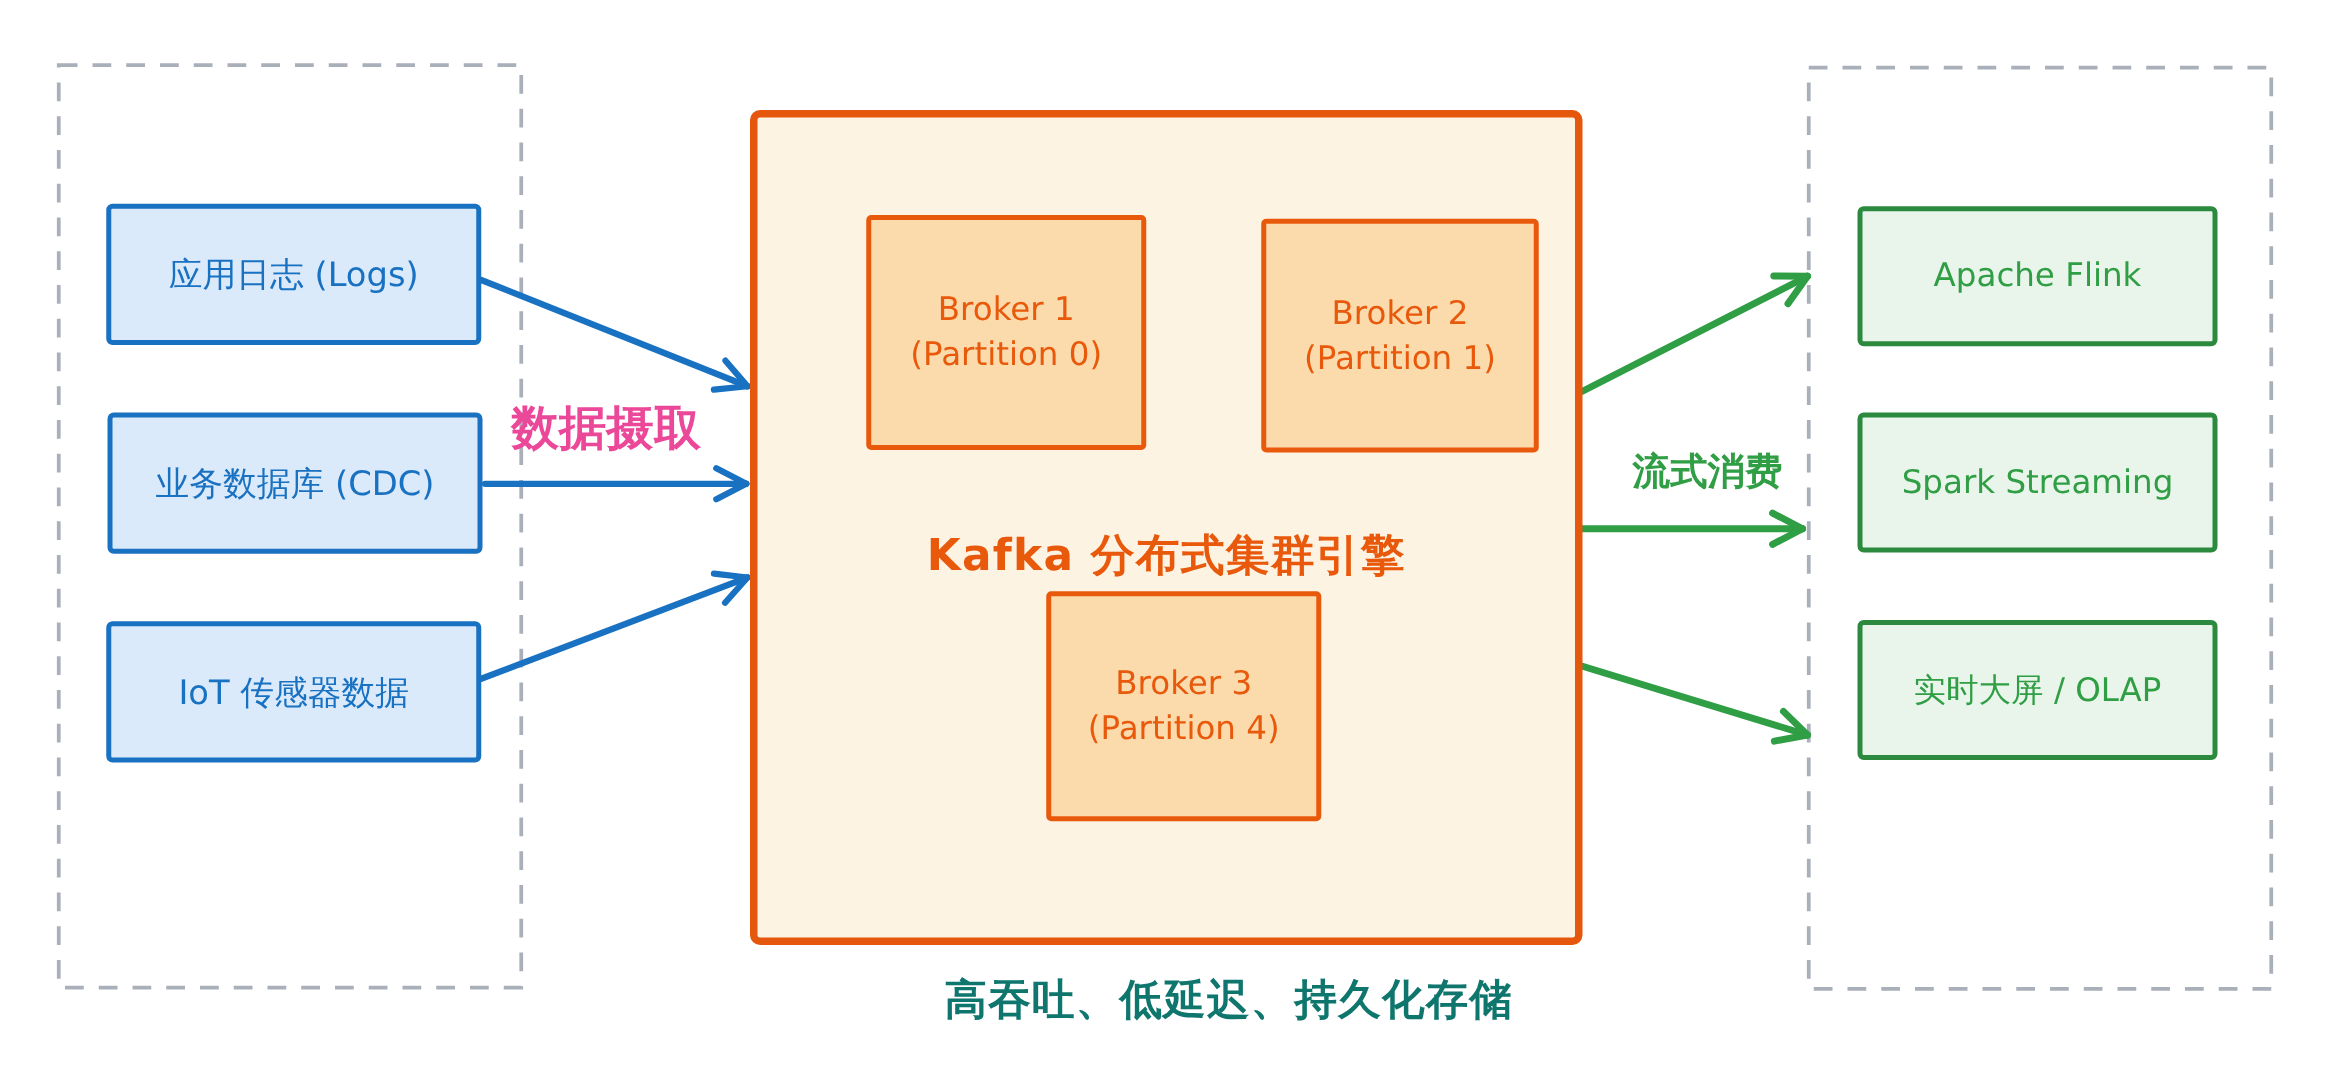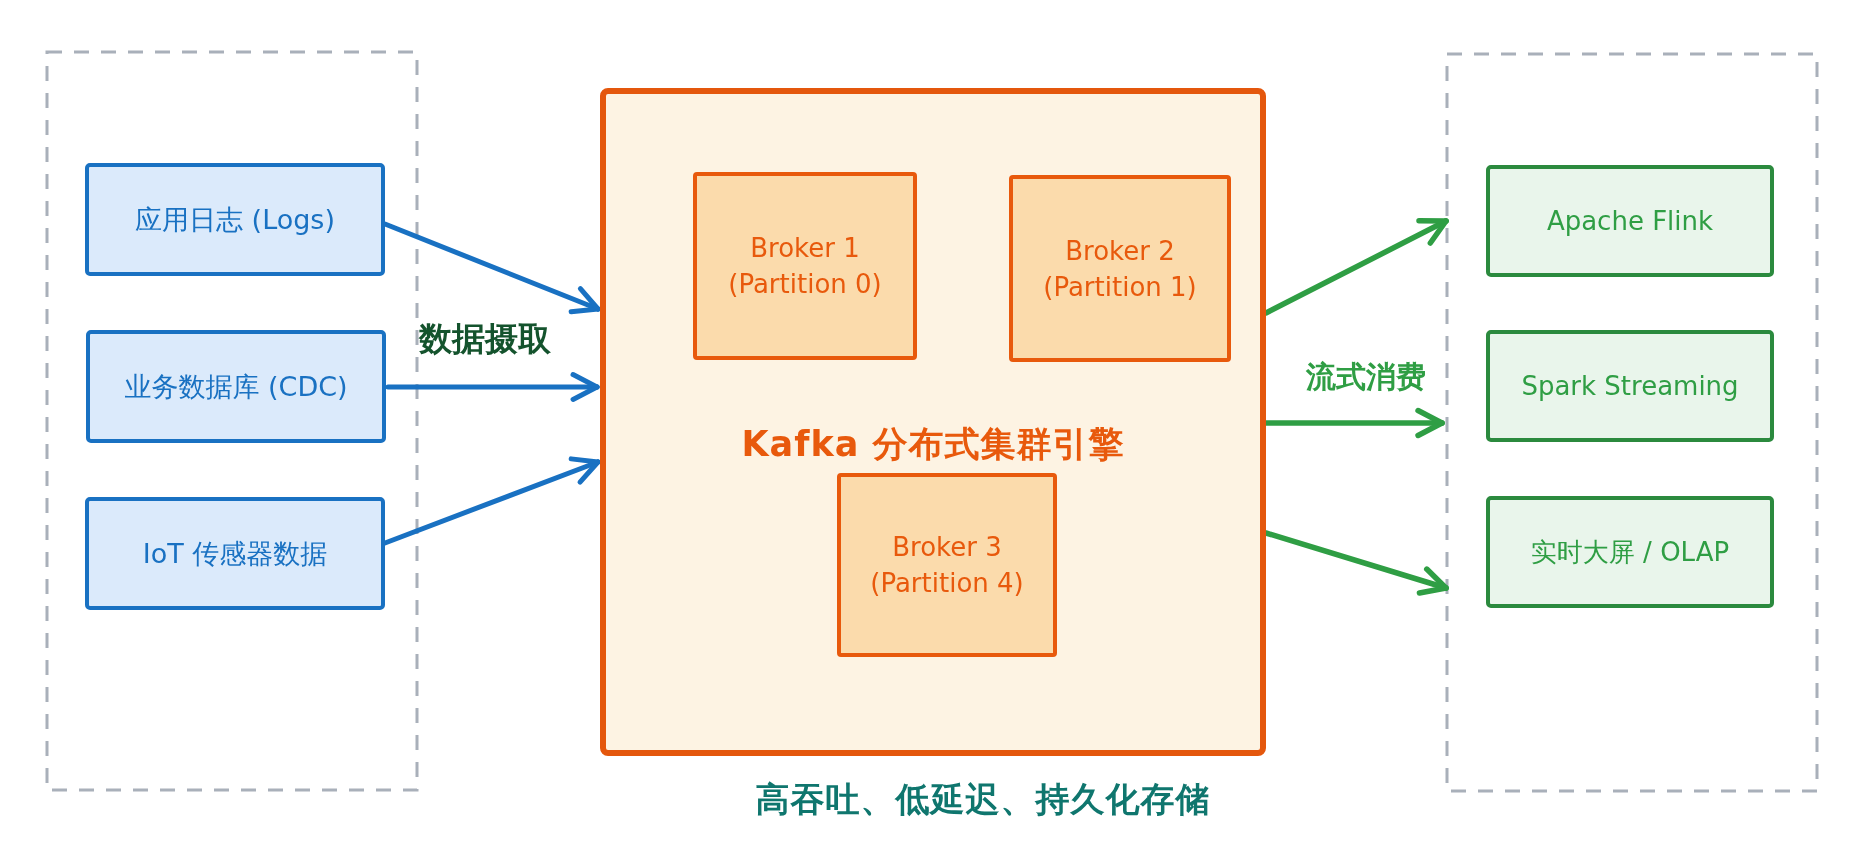--- a/index.html
+++ b/index.html
@@ -59,21 +59,21 @@
     border-radius:5px;
     color:#2f9e44;
     font-size:26px;
     z-index:2;
   }
   .flow-label{
     position:absolute;z-index:3;
     font-weight:600;
     text-align:center;
   }
-  .ingest-label{left:400px;top:317px;width:170px;font-size:33px;color:#14532d;}
+  .ingest-label{left:400px;top:317px;width:170px;font-size:38px;color:#ec4899;}
   .consume-label{left:1286px;top:357px;width:160px;font-size:30px;color:#2f9e44;}
   .caption{
     left:650px;top:780px;width:666px;height:40px;
     color:#0f766e;
     font-size:34px;font-weight:600;
     letter-spacing:1px;
     z-index:2;
   }
 </style>
 </head>

